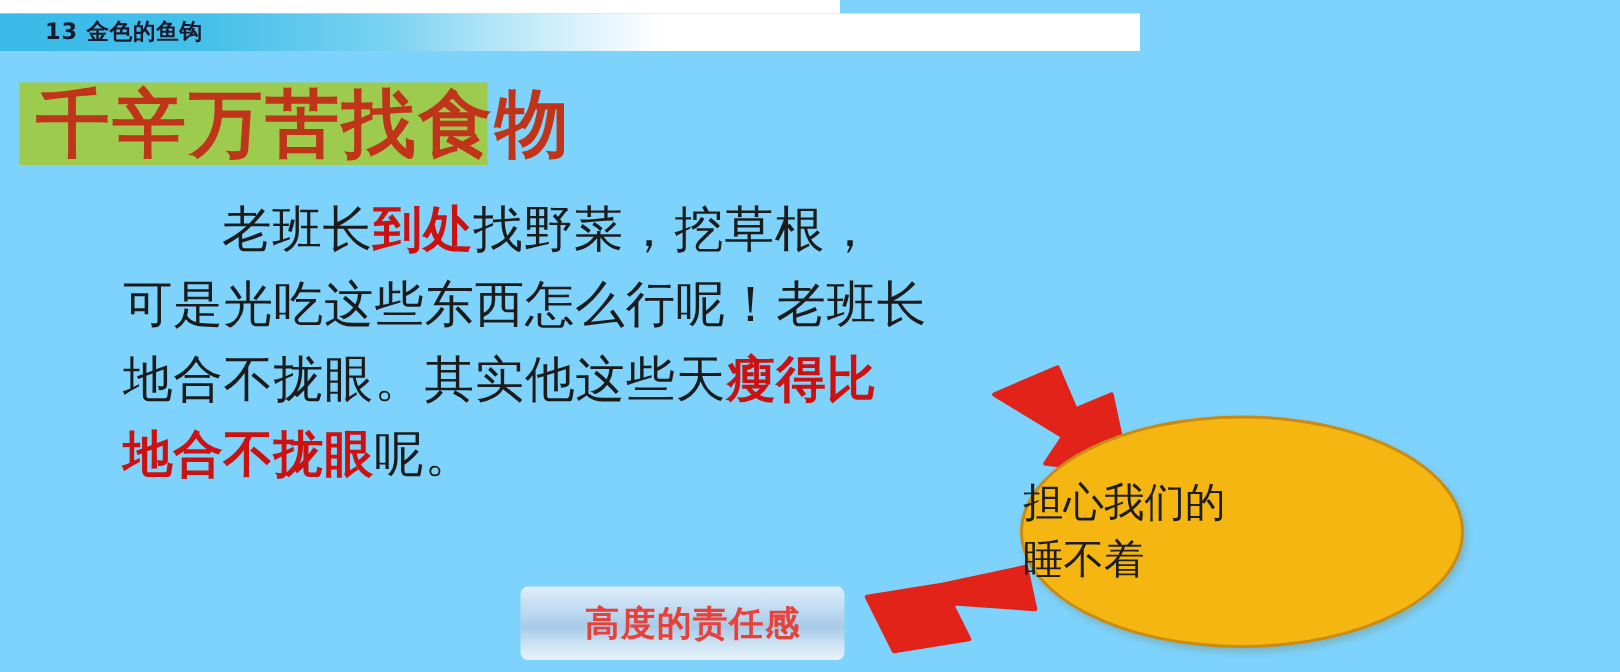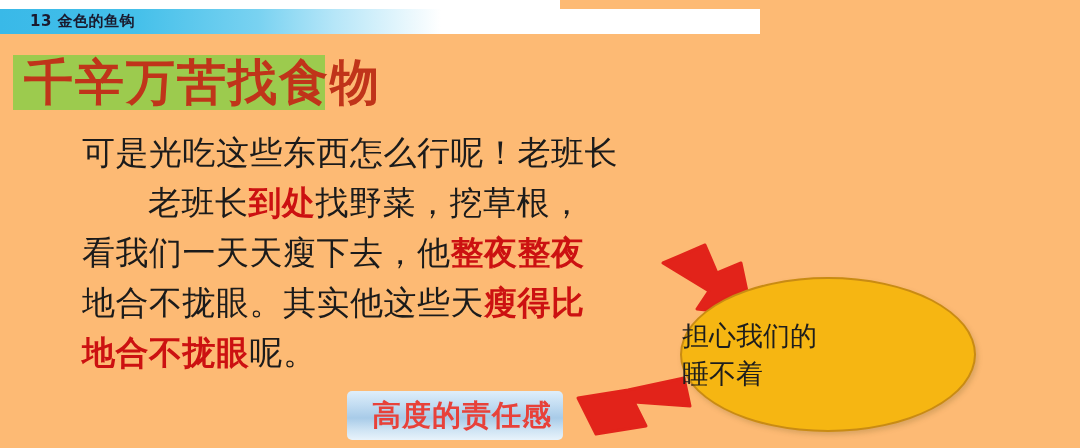--- a/index.html
+++ b/index.html
@@ -4,21 +4,21 @@
 <style>
   html, body {
     margin: 0;
     padding: 0;
     background: #ffffff;
   }
   #slide {
     position: relative;
     width: 1080px;
     height: 448px;
-    background: #fdba74;
+    background: #7dd3fc;
     overflow: hidden;
     font-family: "DejaVu Sans", "Liberation Sans", sans-serif;
   }
 
   
   .header-band {
     position: absolute;
     left: 0;
     top: 9px;
     width: 760px;
@@ -138,21 +138,21 @@
         #a8cbe8 55%,
         #cfe4f4 80%,
         #e8f3fb 100%);
     display: flex;
     align-items: center;
     justify-content: center;
     box-sizing: border-box;
   }
   .blue-label-text {
     font-family: Liberation Mono, monospace;
-    font-size: 29px;
+    font-size: 23px;
     font-weight: bold;
     color: #e8413a;
     letter-spacing: 1px;
     white-space: nowrap;
     margin-left: 14px;
   }
 
   
   .arrow {
     position: absolute;
@@ -166,28 +166,25 @@
 <div id="slide">
 
   <div class="header-band-top"></div>
   <div class="header-band"></div>
   <div class="header-title">13  金色的鱼钩</div>
 
   <div class="section-title-box"></div>
   <div class="section-title-text">千辛万苦找食物</div>
 
   <div class="body-text">
+    <span class="ln indent">
+      <span>老班长</span><span class="em-red">到处</span><span>找野菜，挖草根，</span>
+    </span>
     <span class="ln">
       <span>可是光吃这些东西怎么行呢！老班长</span>
-    </span>
-    <span class="ln indent">
-      <span>老班长</span><span class="em-red">到处</span><span>找野菜，挖草根，</span>
-    </span>
-    <span class="ln">
-      <span>看我们一天天瘦下去，他</span><span class="em-red">整夜整夜</span>
     </span>
     <span class="ln">
       <span>地合不拢眼。其实他这些天</span><span class="em-red">瘦得比</span>
     </span>
     <span class="ln">
       <span class="em-red">地合不拢眼</span><span>呢。</span>
     </span>
   </div>
 
   <svg class="arrow arrow-upper" width="105" height="85" viewBox="0 0 105 85">

